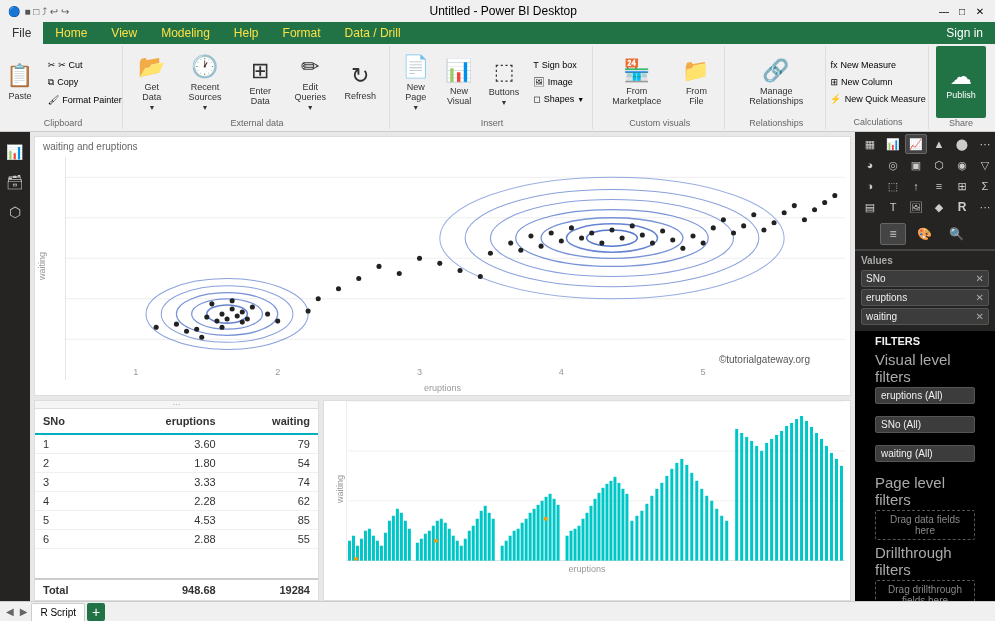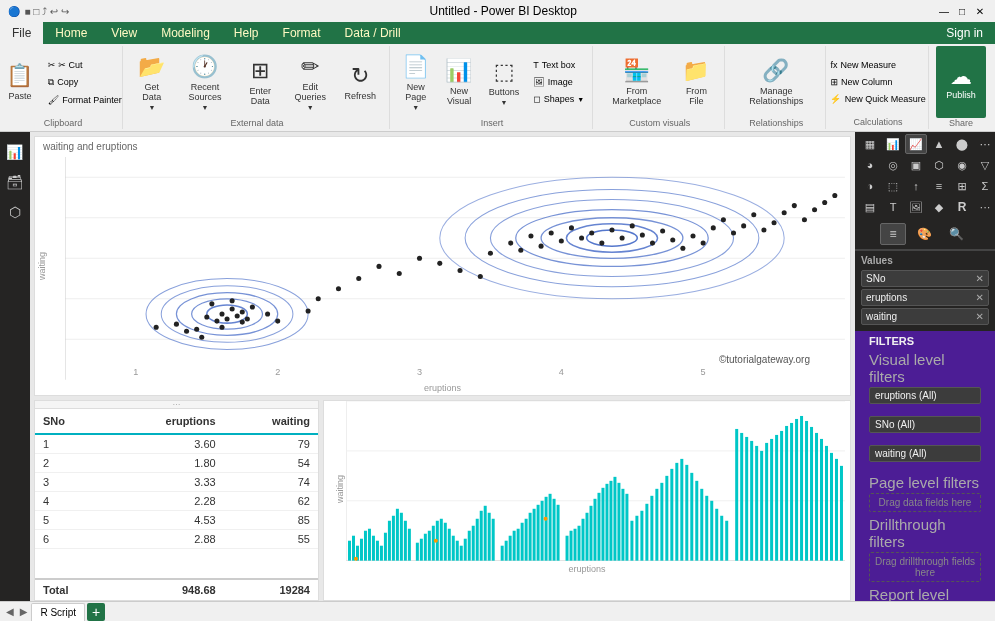--- a/index.html
+++ b/index.html
@@ -24,21 +24,21 @@
       height: 22px;
       background: #217346;
       display: flex;
       align-items: stretch;
     }
     .ribbon-tab {
       padding: 0 12px;
       display: flex;
       align-items: center;
       font-size: 12px;
-      color: #fef9c3;
+      color: #fde047;
       cursor: pointer;
     }
     .ribbon-tab.active {
       background: #f0f0f0;
       color: #333;
     }
 
     
     #signin {
       margin-left: auto;
@@ -328,22 +328,22 @@
     }
     .field-pill .remove-x {
       margin-left: auto;
       color: #aaa;
       cursor: pointer;
       font-size: 10px;
     }
 
     
     .filters-section {
-      background: #4c1d95;
-      padding: 4px 14px;
+      background: #000000;
+      padding: 4px 20px;
       flex: 1;
       overflow-y: auto;
     }
     .filters-title {
       font-size: 11px;
       color: #f0f0f0;
       font-weight: bold;
       margin-bottom: 4px;
     }
     .filter-group-title {
@@ -573,21 +573,21 @@
         <span class="btn-label">New Visual</span>
       </div>
       <div class="ribbon-btn-large">
         <span class="btn-icon">⬚</span>
         <span class="btn-label">Buttons</span>
         <span style="font-size:7px;">▼</span>
       </div>
       <div class="ribbon-small-stack">
         <div class="ribbon-btn-small">
           <span>T</span>
-          <span>Text box</span>
+          <span>Sign box</span>
         </div>
         <div class="ribbon-btn-small">
           <span>🖼</span>
           <span>Image</span>
         </div>
         <div class="ribbon-btn-small">
           <span>◻</span>
           <span>Shapes</span>
           <span style="font-size:7px;">▼</span>
         </div>

